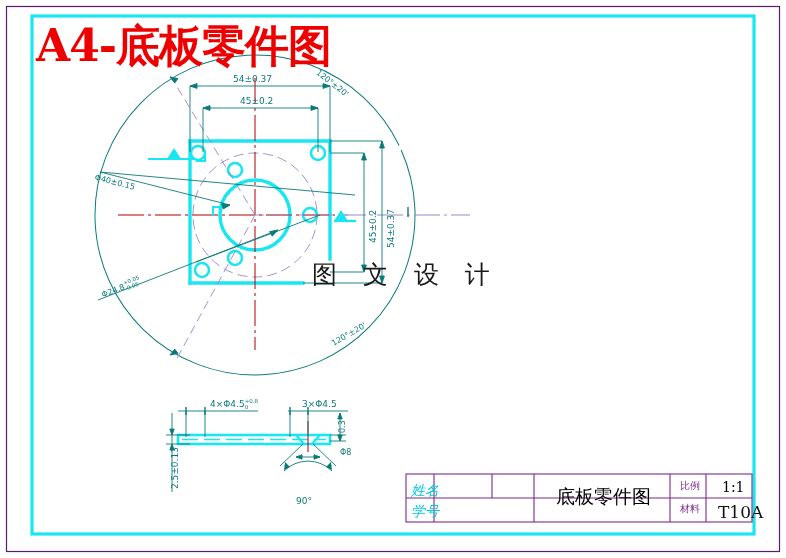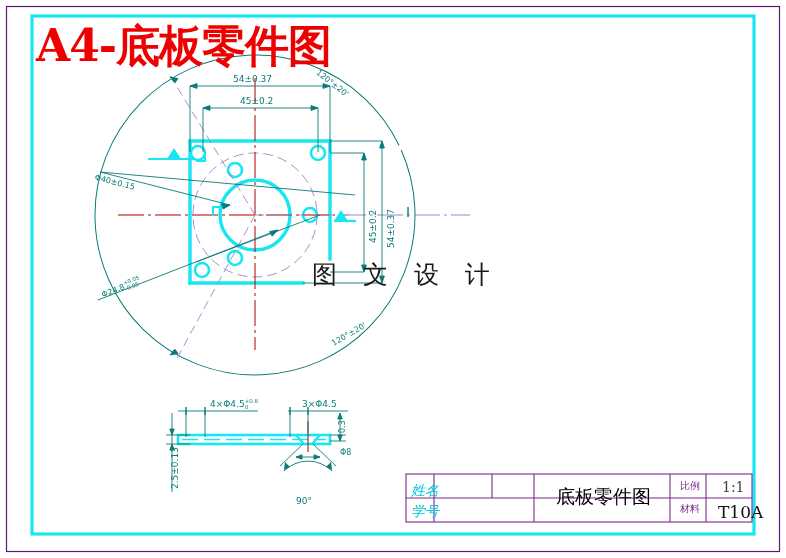--- a/index.html
+++ b/index.html
@@ -37,21 +37,21 @@
     color:#111; font-size:10px; margin-top:4px;
     font-family:"DejaVu Sans","Liberation Sans",sans-serif;
     letter-spacing:0px;
   }
 
   
   .tb-lbl{ color:#00c8e0; font-size:14px; font-family:"DejaVu Sans",sans-serif;font-style:italic;}
   .tb-lbl-p{ color:#7a2a8a; font-size:10px; font-family:Liberation Sans, sans-serif;text-align:right;}
   #tb-name{ left:556px; top:484px; color:#000000; font-size:19px;
             font-family:"DejaVu Serif","Liberation Serif",serif; white-space:nowrap;}
-  #tb-scale{ left:722px; top:479px; color:#404040; font-size:14px;
+  #tb-scale{ left:722px; top:479px; color:#000000; font-size:14px;
              font-family:"DejaVu Serif","Liberation Serif",serif;}
   #tb-mat{ left:718px; top:502px; color:#111; font-size:17px;
            font-family:"DejaVu Serif","Liberation Serif",serif;}
   #tb-xm{ left:411px; top:482px;}
   #tb-xh{ left:411px; top:503px;}
   #tb-bl{ left:680px; top:479px;}
   #tb-cl{ left:680px; top:502px;}
 
   
   .dim{ color:#0a7a78; font-size:9px; white-space:nowrap;

